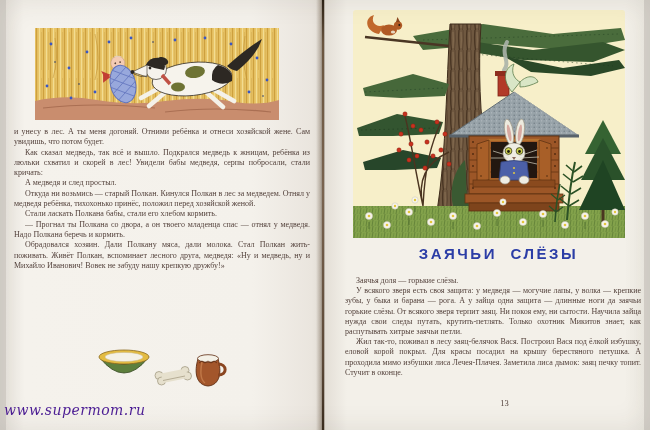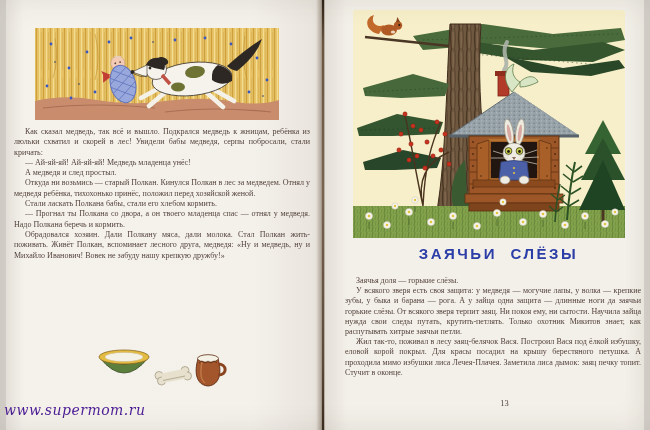--- a/index.html
+++ b/index.html
@@ -135,22 +135,22 @@
         <ellipse cx="128" cy="33" rx="5.5" ry="3.6" fill="#2d2823" transform="rotate(24 128 33)"></ellipse>
         <path d="M112,37 L97,44 L112,49 Z" fill="#f6f3ec" stroke="#37312a" stroke-width="0.6"></path>
         <circle cx="97.5" cy="44" r="2" fill="#2d2823"></circle>
         <circle cx="115" cy="40" r="1.4" fill="#2d2823"></circle>
         <path d="M99,46 Q106,50 112,48" stroke="#37312a" stroke-width="0.6" fill="none"></path>
         <path d="M127,47 L135,56" stroke="#c05145" stroke-width="3.4"></path>
       </g>
     </svg>
 
     <div class="text-block left-text">
+      <p class="noindent">и унесу в лес. А ты меня догоняй. Отними ребёнка и отнеси хозяйской жене. Сам увидишь, что потом будет.</p>
       <p>Как сказал медведь, так всё и вышло. Подкрался медведь к жницам, ребёнка из люльки схватил и скорей в лес! Увидели бабы медведя, серпы побросали, стали кричать:</p>
-      <p>— Ай-яй-яй! Ай-яй-яй! Медведь младенца унёс!</p>
       <p>А медведя и след простыл.</p>
       <p>Откуда ни возьмись — старый Полкан. Кинулся Полкан в лес за медведем. Отнял у медведя ребёнка, тихохонько принёс, положил перед хозяйской женой.</p>
       <p>Стали ласкать Полкана бабы, стали его хлебом кормить.</p>
       <p>— Прогнал ты Полкана со двора, а он твоего младенца спас — отнял у медведя. Надо Полкана беречь и кормить.</p>
       <p>Обрадовался хозяин. Дали Полкану мяса, дали молока. Стал Полкан жить-поживать. Живёт Полкан, вспоминает лесного друга, медведя: «Ну и медведь, ну и Михайло Иванович! Вовек не забуду нашу крепкую дружбу!»</p>
     </div>
 
     <svg class="ill ill-still" viewBox="0 0 145 52">
       <g>
         <path d="M6,16 Q30,46 54,16 Q30,24 6,16 Z" fill="#5d7f3d" stroke="#33471f" stroke-width="0.8"></path>

